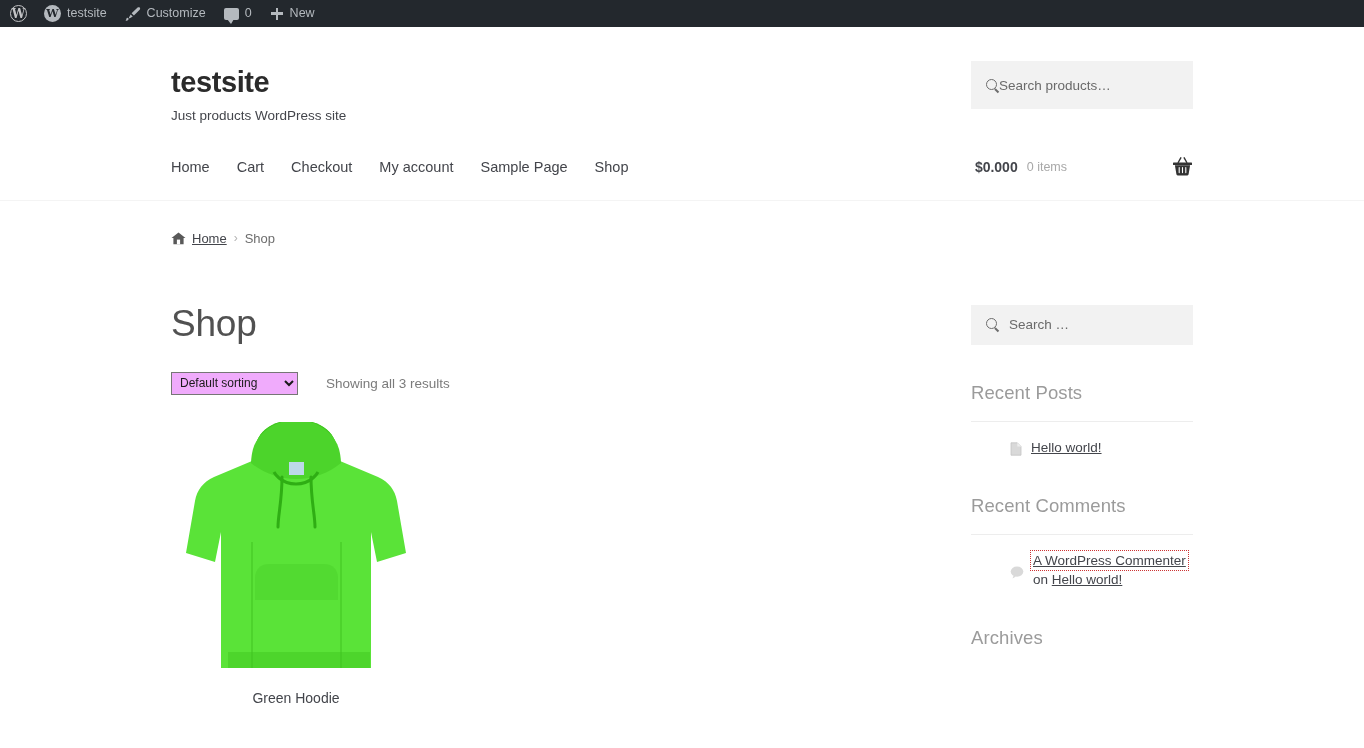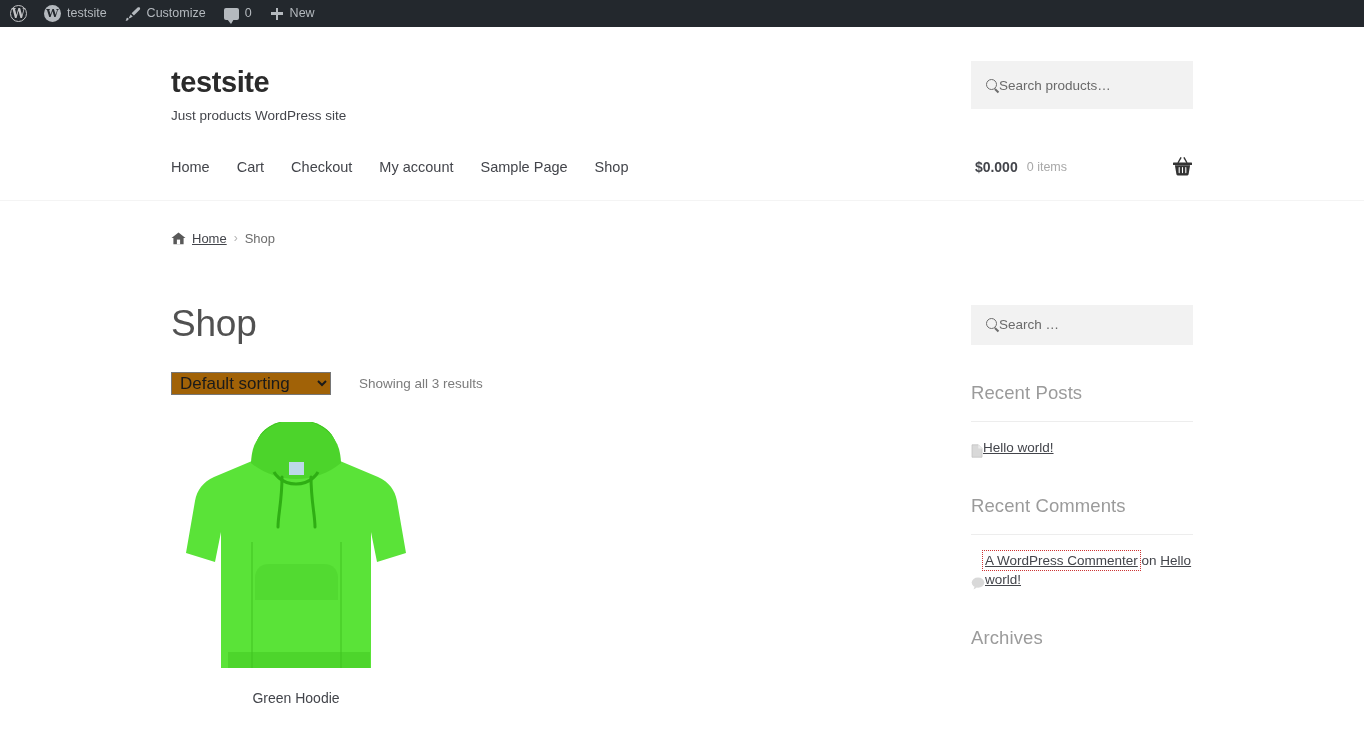--- a/index.html
+++ b/index.html
@@ -146,26 +146,26 @@
 
   #shop-title {
     font-size: 37px; font-weight: 300; color: #515151;
     letter-spacing: -0.2px; line-height: 1;
   }
 
   .shop-toolbar {
     display: flex; align-items: center; margin-top: 30px;
   }
   #orderby-select {
-    width: 160px; height: 23px;
-    font-size: 17px;
+    width: 127px; height: 23px;
+    font-size: 12px;
     font-family: "Liberation Sans", sans-serif;
     color: #1a1a1a;
     border: 1px solid #767676;
-    background: #a16207;
+    background: #f0abfc;
     padding: 0 2px 0 4px;
     border-radius: 0;
     cursor: pointer;
   }
   .result-count {
     font-size: 13.5px; color: #7b7b7b; margin-left: 28px;
   }
 
   
   #products {
@@ -189,34 +189,35 @@
   .product-name {
     margin-top: 22px; font-size: 14px; color: #43454b;
     text-align: center; cursor: pointer;
   }
 
   
   .widget { margin-bottom: 0; }
   .widget + .widget { margin-top: 37px; }
   .sidebar-search {
     width: 222px; height: 40px; background: #f2f2f2;
-    display: flex; align-items: center; gap: 0; padding: 0 15px;
+    display: flex; align-items: center; gap: 10px; padding: 0 15px;
   }
   .widget-title {
     font-size: 18.5px; font-weight: 300; color: #9b9b9b;
     letter-spacing: 0.1px;
   }
   .widget-rule {
     height: 1px; background: #ededed; margin-top: 17px; width: 222px;
   }
   .widget ul { list-style: none; margin-top: 17px; }
   .widget li {
-    display: flex; align-items: flex-end; 
+    display: flex; align-items: center; gap: 9px;
     font-size: 13.5px; line-height: 1.4; color: #43454b;
     margin-bottom: 10px;
+    margin-left: 39px;
   }
   .li-text { flex: 1; }
   .li-text a, .wlink {
     color: #43454b; text-decoration: underline; cursor: pointer;
   }
   .post-icon { width: 12px; height: 14px; flex: 0 0 12px; margin-top: 2px; display:block; }
   .comment-icon { width: 14px; height: 13px; flex: 0 0 14px; margin-top: 3px; display:block; }
 
   
   .agent-highlight {

